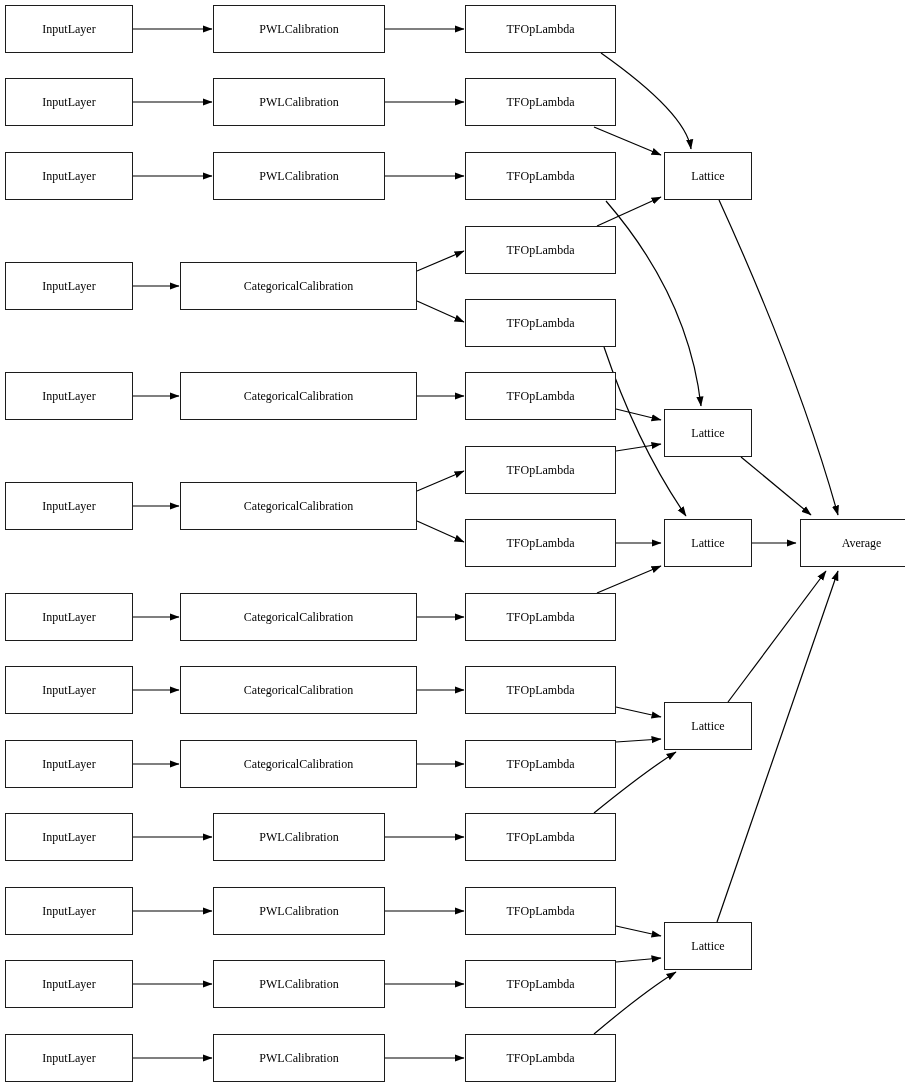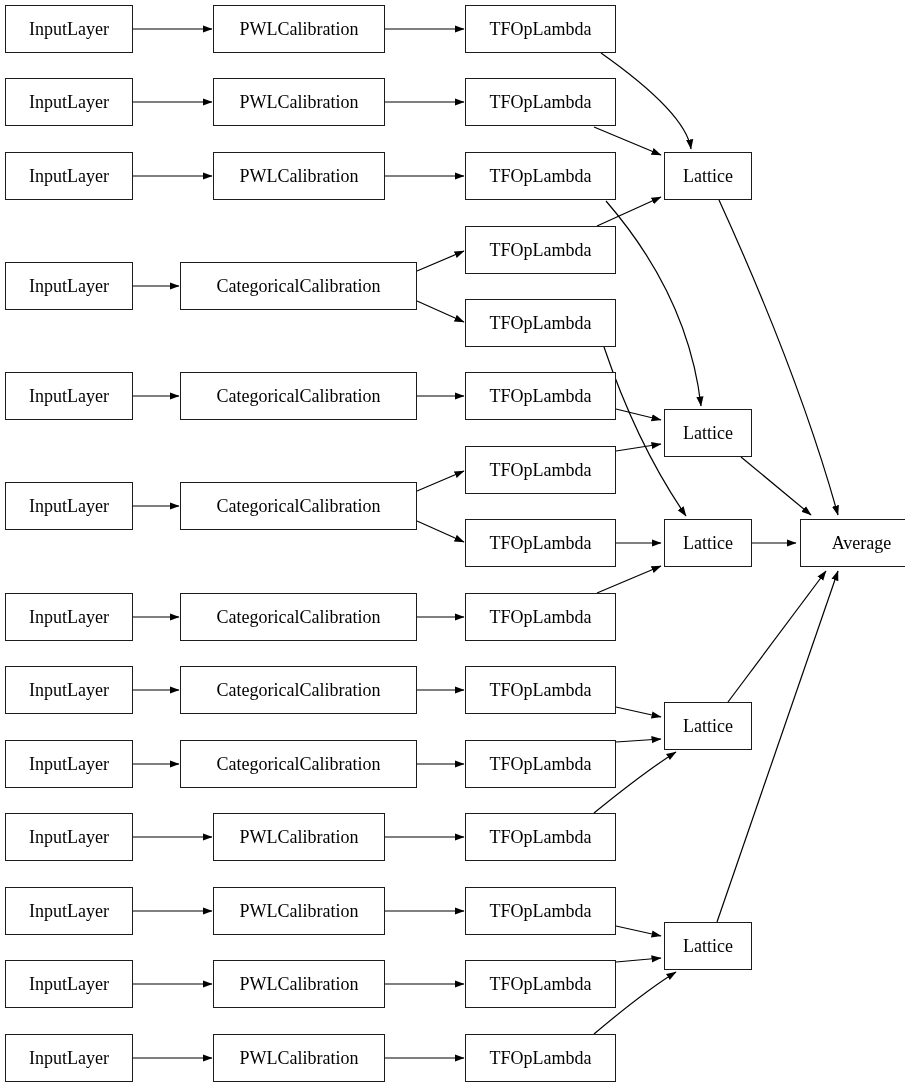--- a/index.html
+++ b/index.html
@@ -17,21 +17,21 @@
     width: 905px; height: 1087px;
   }
   .node {
     position: absolute;
     box-sizing: border-box;
     border: 1.4px solid #1c1c1c;
     background: #ffffff;
     display: flex;
     align-items: center;
     justify-content: center;
-    font-size: 18px;
+    font-size: 12px;
     line-height: 1;
     color: #000000;
     white-space: nowrap;
   }
   .edge {
     stroke: #000000;
     stroke-width: 1.2;
     fill: none;
   }
 </style>

